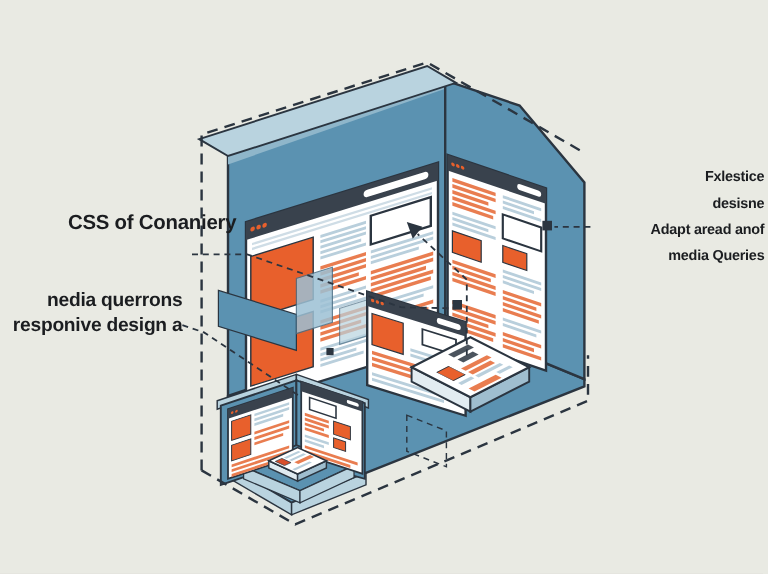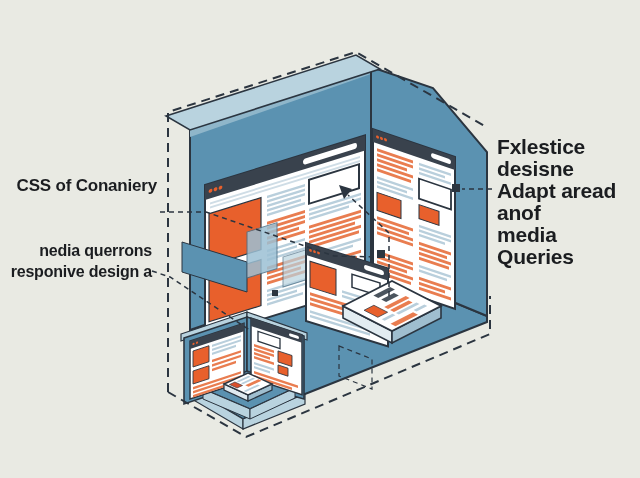--- a/index.html
+++ b/index.html
@@ -18,30 +18,31 @@
     position:absolute;
     font-weight:700;
     color:#1b1d20;
     letter-spacing:-0.2px;
   }
   .label span{display:block;}
   .label-left-top{
     left:0; top:174; width:157px;
     font-size:17px; line-height:23px;
     text-align:right;
+    padding-left:40px;
   }
   .label-left-bottom{
     left:0; top:240px; width:152px;
     font-size:16px; line-height:21px;
     text-align:right;
   }
   .label-right{
     left:497px; top:136px; width:140px;
-    font-size:21px; line-height:22px;
-    text-align:left;
+    font-size:12px; line-height:22px;
+    text-align:right;
   }
   .label-left-top{top:174px;}
 </style>
 </head>
 <body>
 
 <div class="stage">
 
 <svg width="640" height="478" viewBox="0 0 640 478">
 

